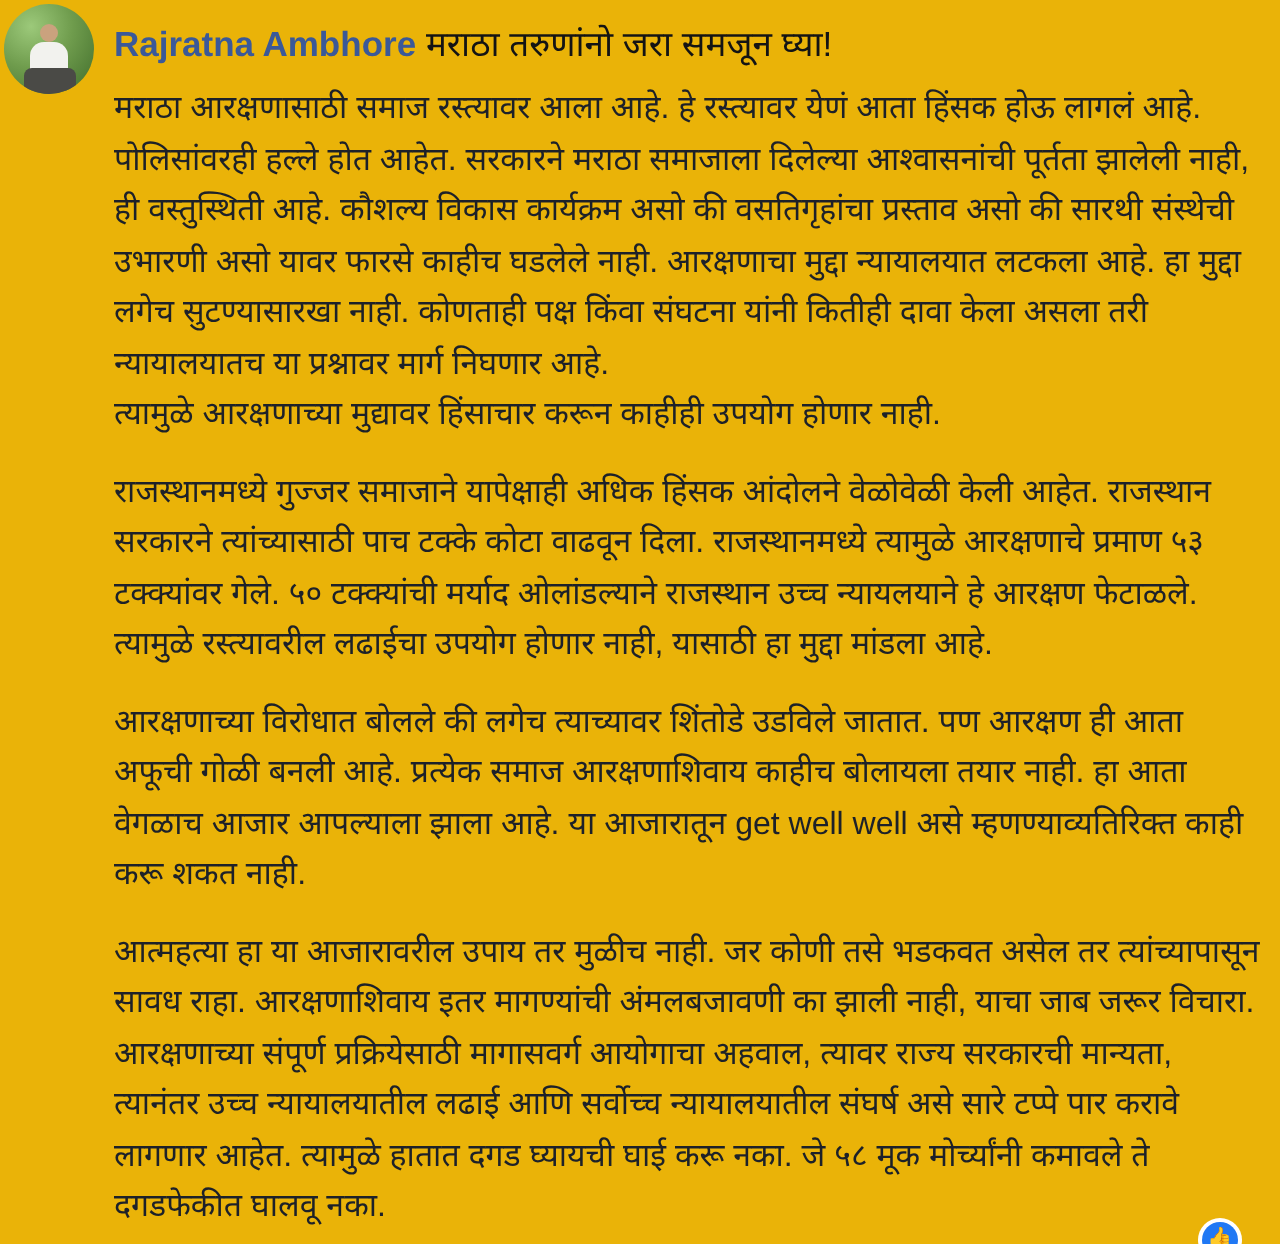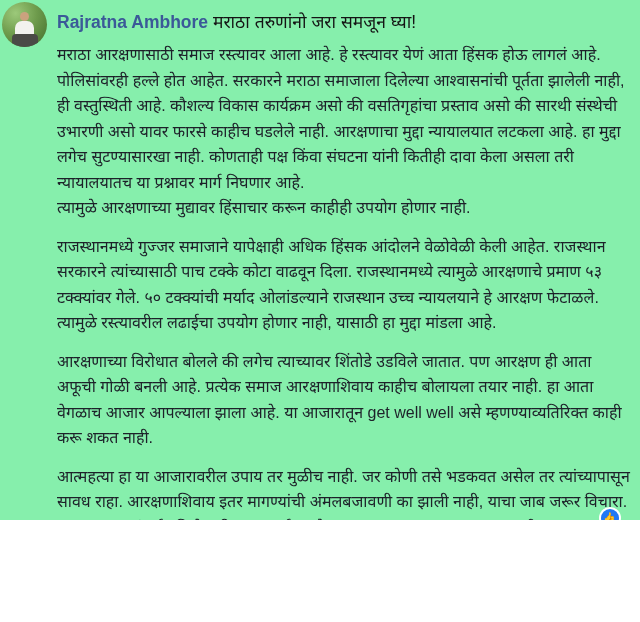--- a/index.html
+++ b/index.html
@@ -4,22 +4,22 @@
 <style>
   html, body {
     margin: 0;
     padding: 0;
     background: #ffffff;
     font-family: "Liberation Sans", sans-serif;
   }
   .post {
     position: relative;
     width: 640px;
-    height: 520px;
-    background: #86efac;
+    height: 622px;
+    background: #eab308;
     overflow: hidden;
     color: #1d2129;
   }
   .avatar {
     position: absolute;
     left: 2px;
     top: 2px;
     width: 45px;
     height: 45px;
     border-radius: 50%;

